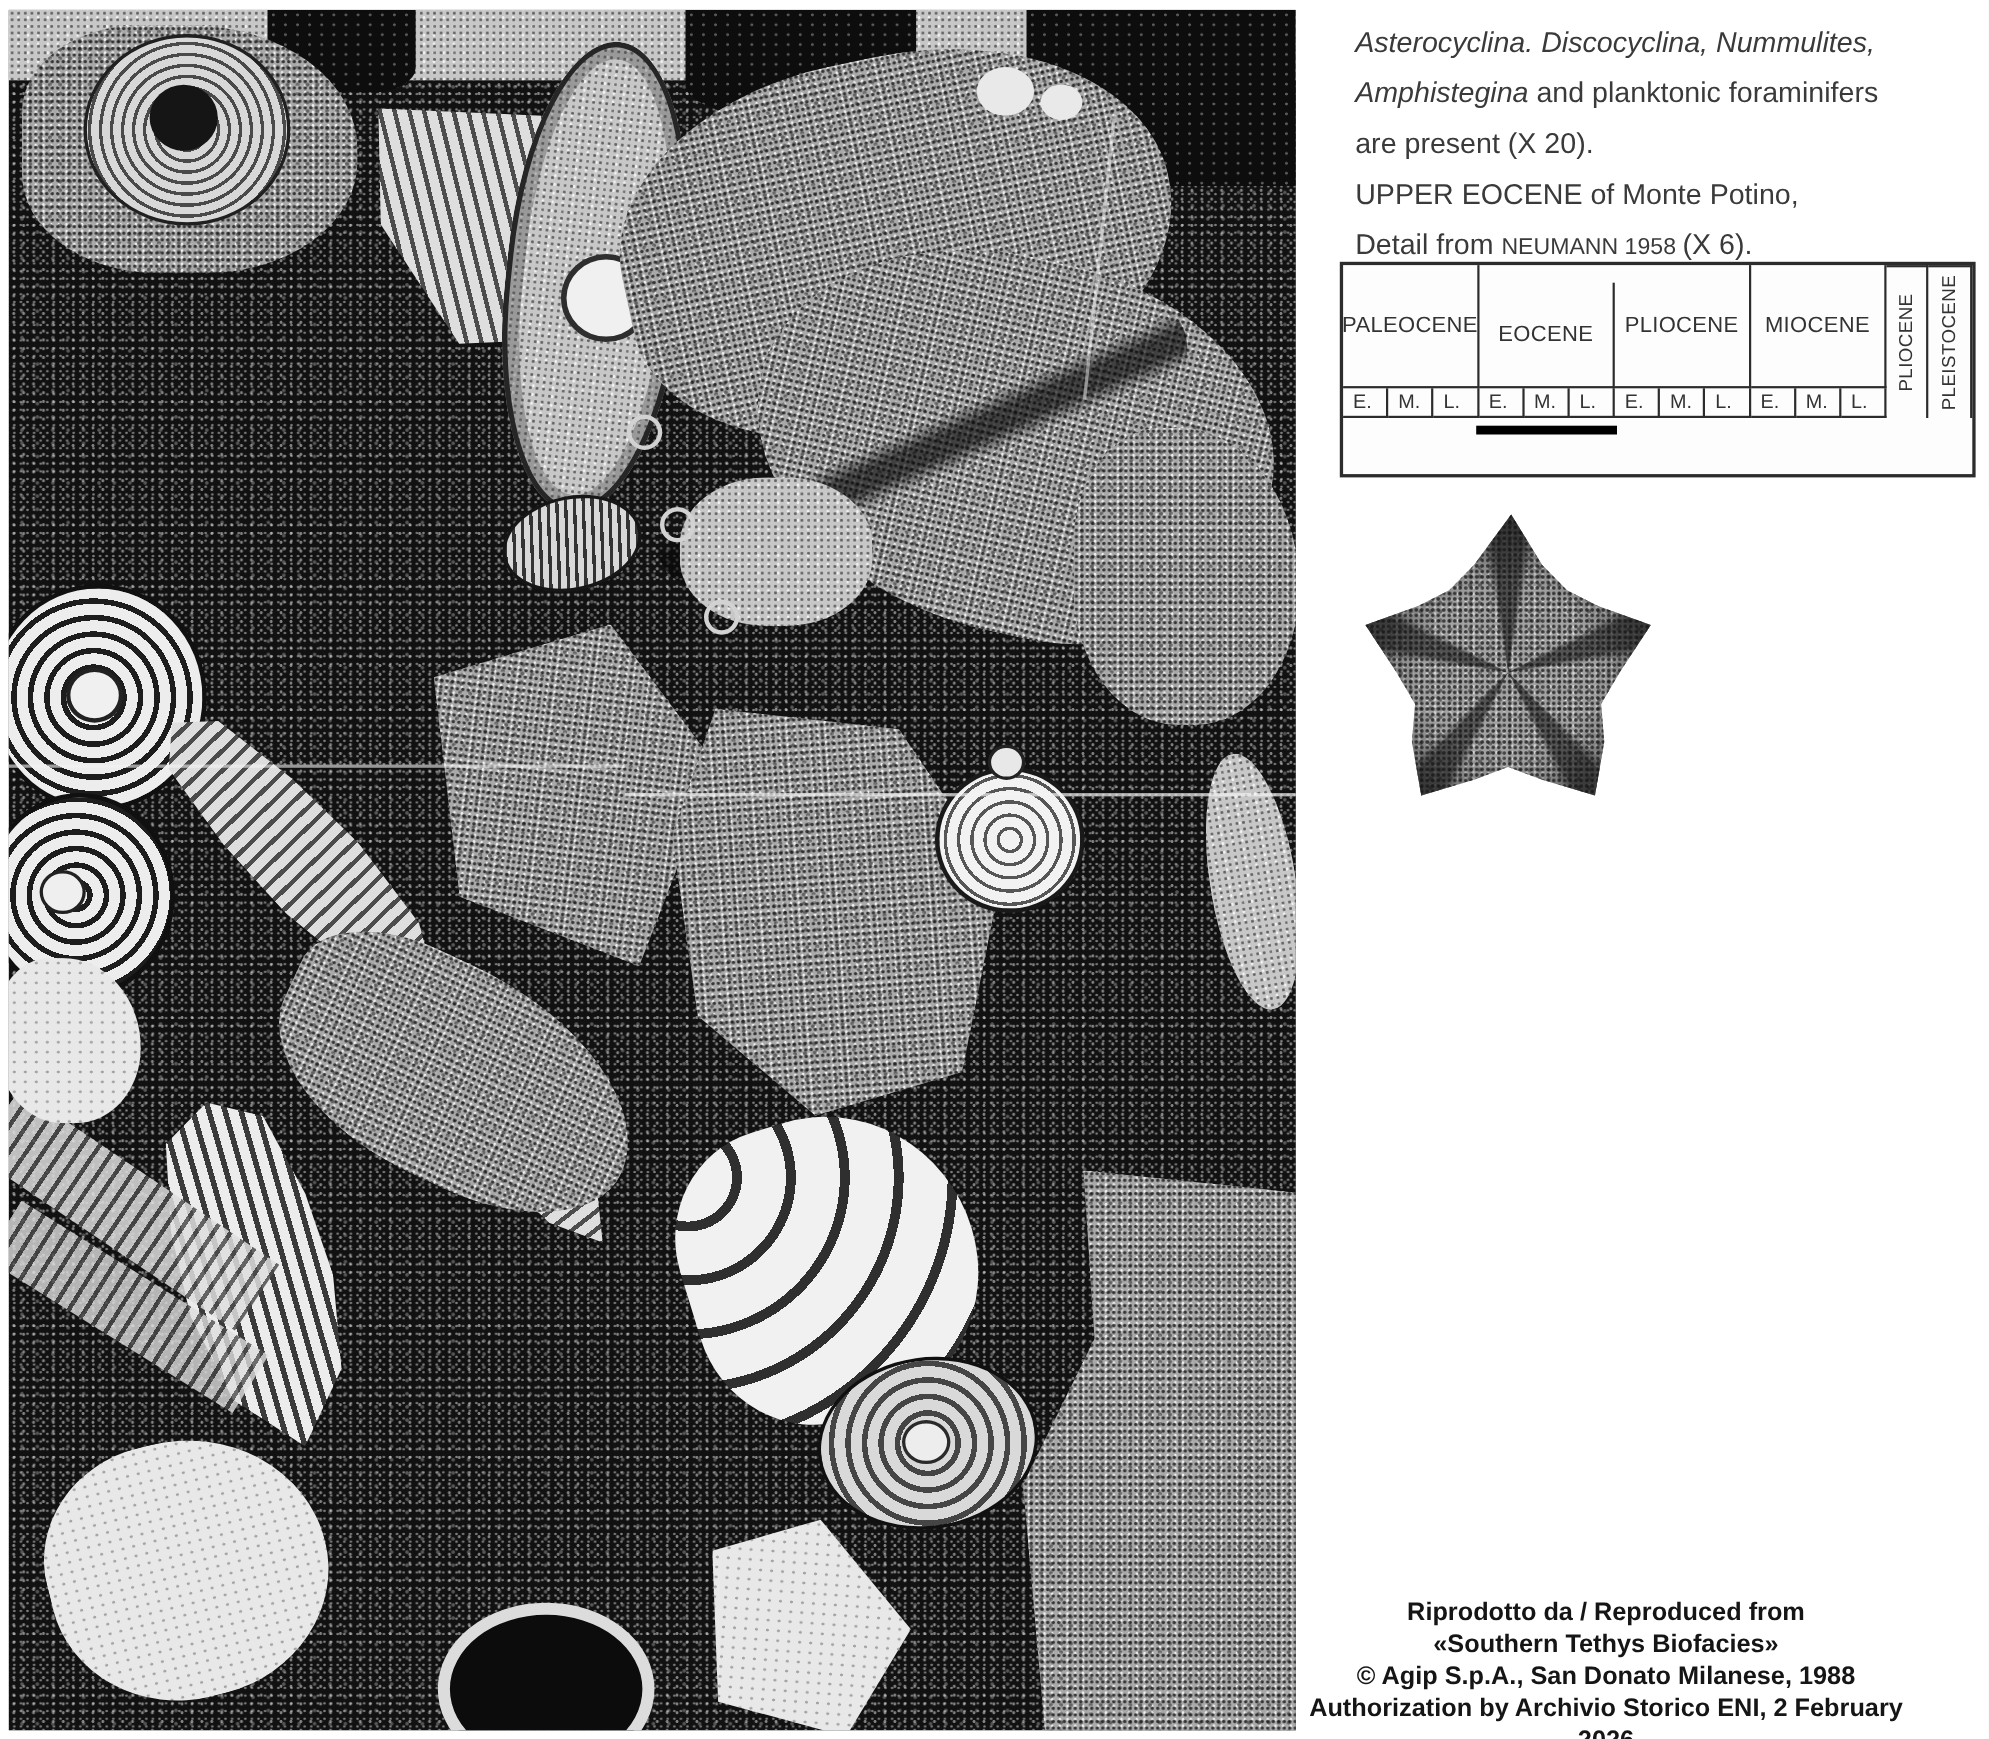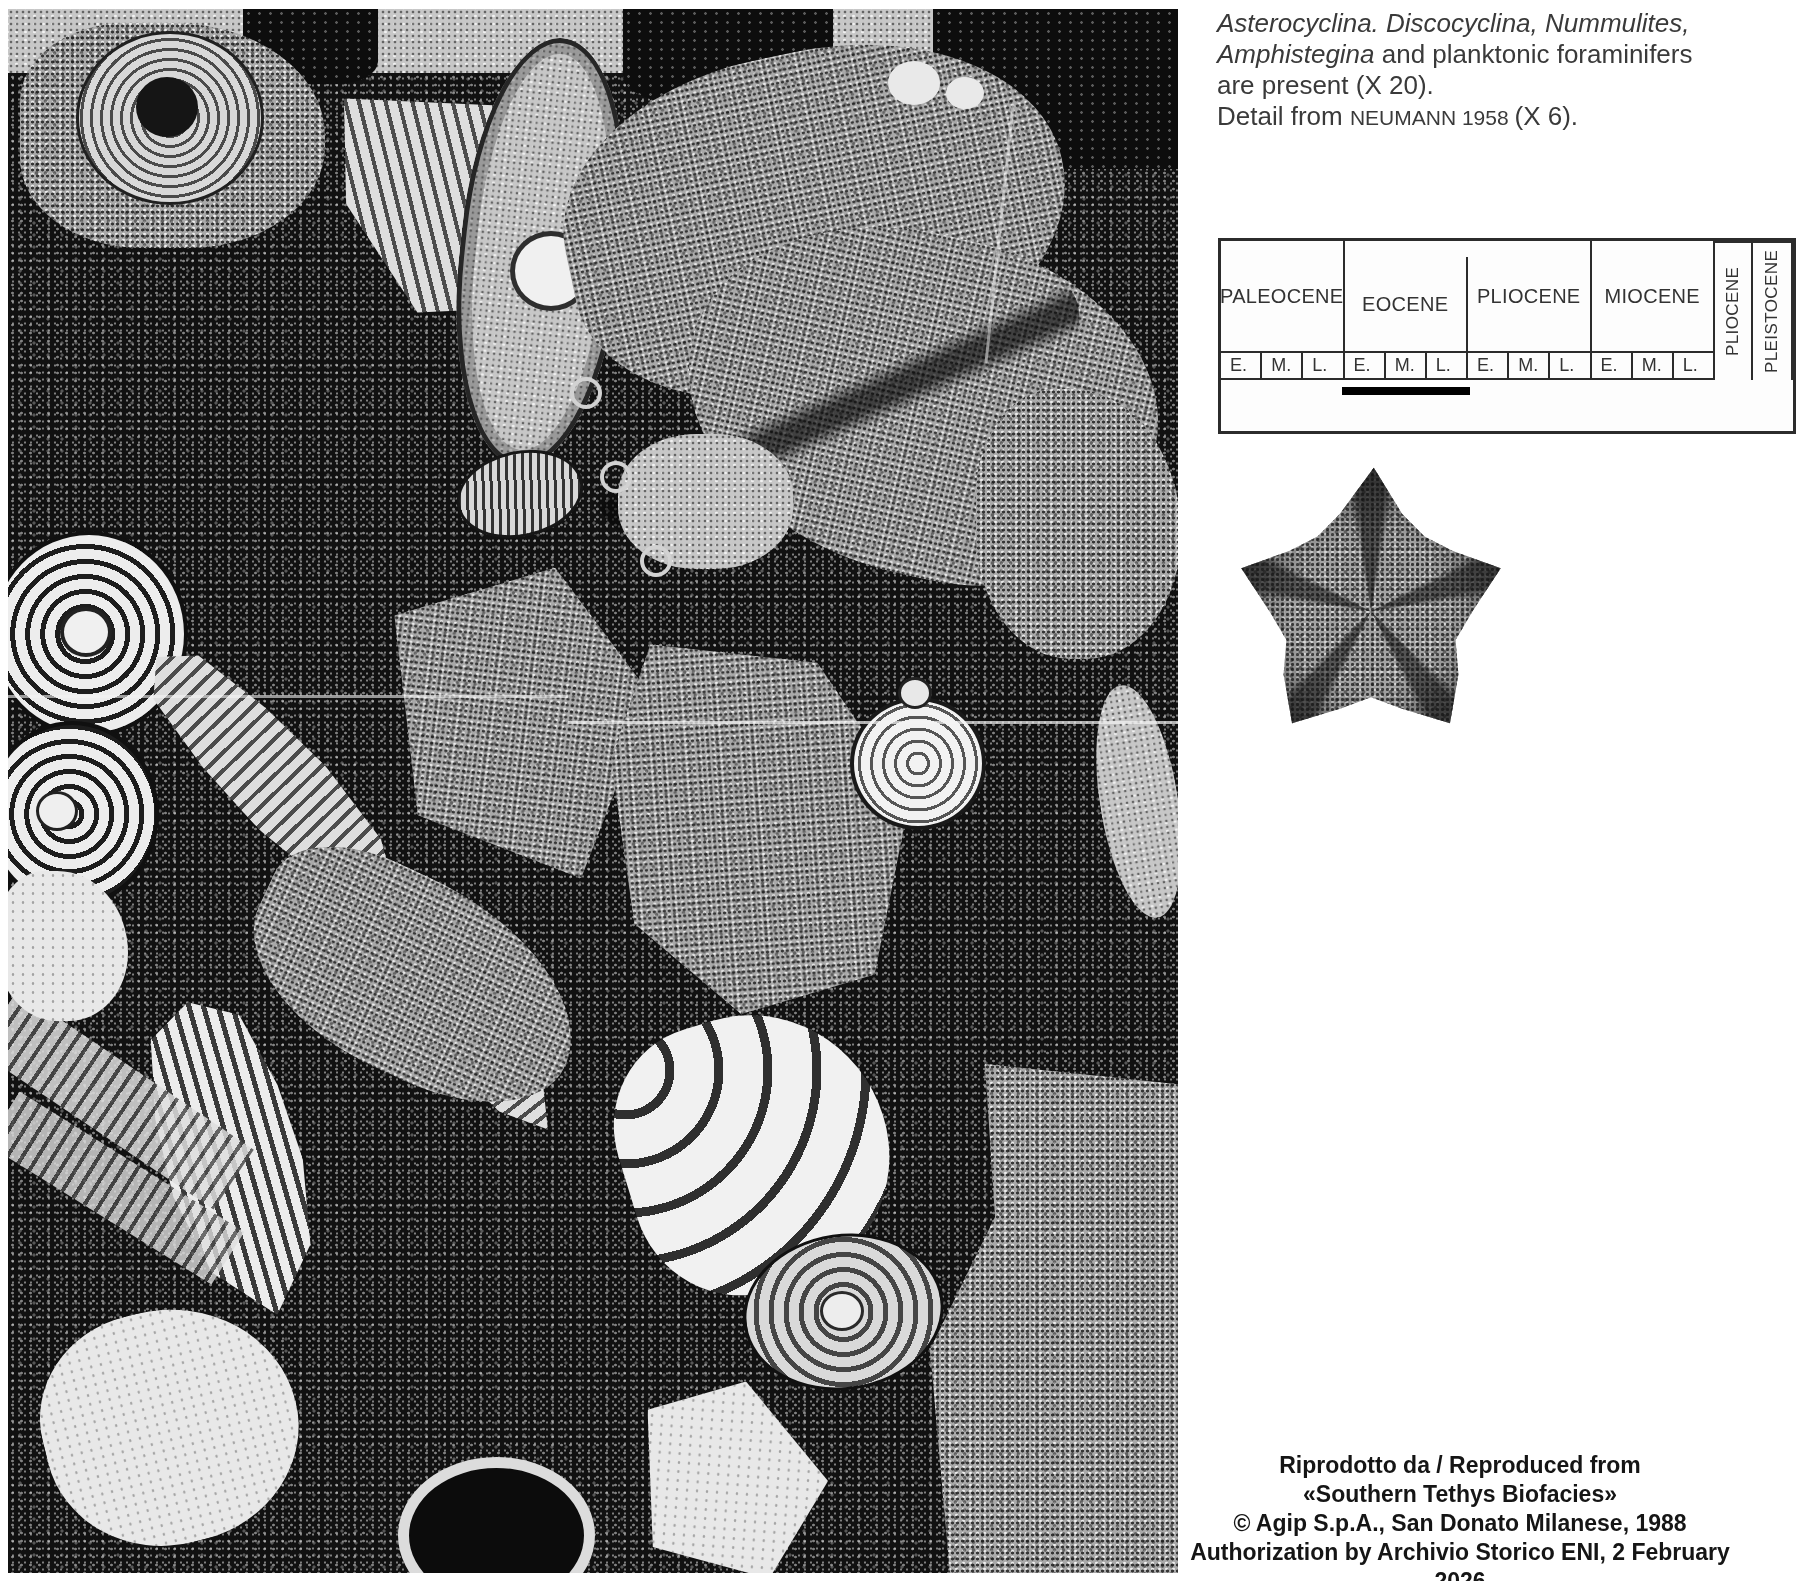--- a/index.html
+++ b/index.html
@@ -39,21 +39,21 @@
   .ringsB{background:repeating-radial-gradient(circle at 48% 50%,#ededed 0 10px,#1d1d1d 10px 15px);border-radius:50%;border:4px solid #101010;}
   .ringsC{background:repeating-radial-gradient(circle,#f2f2f2 0 9px,#565656 9px 12px);border-radius:50%;}
   .ringsD{background:repeating-radial-gradient(circle,#d9d9d9 0 10px,#454545 10px 15px);border-radius:50%;}
   .ring-sm{width:24px;height:24px;border:4px solid #d2d2d2;border-radius:50%;}
   .curved{background:repeating-radial-gradient(circle at 12% 8%,#f1f1f1 0 40px,#2f2f2f 40px 49px);}
   .leaf{clip-path:polygon(0 50%,8% 16%,32% 3%,56% 0,82% 12%,100% 50%,82% 88%,56% 100%,32% 97%,8% 84%);}
 
   
   #caption{position:absolute;left:1217px;top:8px;width:586px;
            font-size:26px;line-height:31px;color:#3a3a3a;}
-  #caption p{margin:0;}
+  #caption p{margin:15px;}
   .it{font-style:italic;}
   .sc{font-size:21px;text-align:center;}
 
   
   #timescale{position:absolute;left:1218px;top:238px;width:578px;height:196px;
              box-sizing:border-box;border:3px solid #2c2c2c;background:#fdfdfd;
              display:grid;grid-template-columns:repeat(12,1fr) 38px 40px;
              grid-template-rows:112px 27px 1fr;color:#333;}
   #timescale div{box-sizing:border-box;}
   .epoch{display:flex;align-items:center;justify-content:center;
@@ -146,20 +146,21 @@
     <div class="fr txw" style="left:-10px;top:862px;width:130px;height:150px;border-radius:40% 60% 50% 50%;"></div>
     <div class="fr" style="left:560px;top:712px;width:610px;height:3px;background:rgba(244,244,244,.7);"></div>
     <div class="fr" style="left:0;top:686px;width:560px;height:3px;background:rgba(244,244,244,.6);"></div>
     <div class="fr" style="left:990px;top:95px;width:3px;height:260px;background:rgba(240,240,240,.5);transform:rotate(6deg);"></div>
   </div>
 
   <div id="caption">
     <p><span class="it">Asterocyclina. Discocyclina, Nummulites,</span></p>
     <p><span class="it">Amphistegina</span><span> and planktonic foraminifers</span></p>
     <p>are present (X 20).</p>
+    <p>UPPER EOCENE of Monte Potino,</p>
     <p><span>Detail from </span><span class="sc">NEUMANN</span><span class="sc"> 1958 </span><span>(X 6).</span></p>
   </div>
 
   <div id="timescale">
     <div class="epoch" style="grid-area:1/1/2/4;">PALEOCENE</div>
     <div class="epoch" style="grid-area:1/4/2/7;margin-top:16px;">EOCENE</div>
     <div class="epoch" style="grid-area:1/7/2/10;">PLIOCENE</div>
     <div class="epoch" style="grid-area:1/10/2/13;">MIOCENE</div>
     <div class="vert" style="grid-area:1/13/3/14;">PLIOCENE</div>
     <div class="vert last" style="grid-area:1/14/3/15;">PLEISTOCENE</div>

